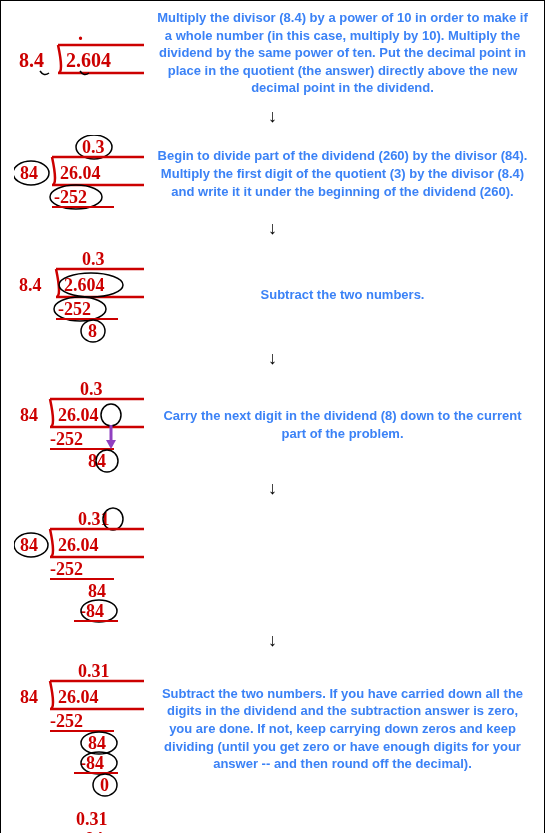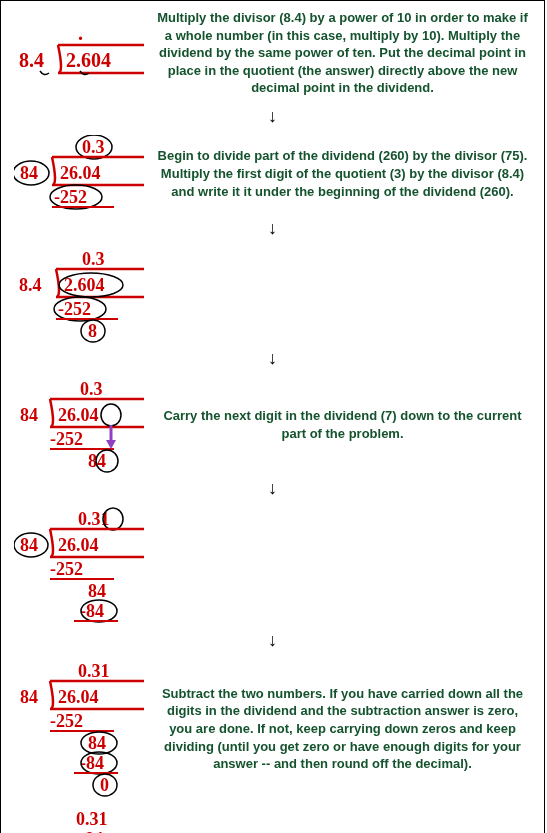--- a/index.html
+++ b/index.html
@@ -24,21 +24,21 @@
     width: 140px;
     flex-shrink: 0;
     display: flex;
     flex-direction: column;
     align-items: center;
   }
   .text-col {
     flex: 1;
     font-family: "Comic Sans MS", cursive, sans-serif;
     font-size: 13px;
-    color: #14532d;
+    color: #3b82f6;
     text-align: center;
     padding: 4px 6px;
     line-height: 1.35;
     font-weight: bold;
   }
   .math {
     font-family: "Comic Sans MS", cursive, sans-serif;
     font-size: 18px;
     font-weight: bold;
     color: #cc0000;
@@ -81,61 +81,62 @@
         <ellipse cx="80" cy="12" rx="18" ry="12" stroke="black" fill="none" stroke-width="1.5"></ellipse>
         <path d="M 38 22 Q 44 50 38 50 L 130 50 M 38 22 L 130 22" stroke="#cc0000" stroke-width="2.5" fill="none"></path>
         <text x="6" y="44" fill="#cc0000" font-family="Comic Sans MS" font-size="18" font-weight="bold">84</text>
         <ellipse cx="17" cy="38" rx="18" ry="12" stroke="black" fill="none" stroke-width="1.5"></ellipse>
         <text x="46" y="44" fill="#cc0000" font-family="Comic Sans MS" font-size="18" font-weight="bold">26.04</text>
         <text x="40" y="68" fill="#cc0000" font-family="Comic Sans MS" font-size="18" font-weight="bold">-252</text>
         <ellipse cx="62" cy="62" rx="26" ry="12" stroke="black" fill="none" stroke-width="1.5"></ellipse>
         <line x1="38" y1="72" x2="100" y2="72" stroke="#cc0000" stroke-width="2"></line>
       </svg>
     </div>
-    <div class="text-col">Begin to divide part of the dividend (260) by the divisor (75). Multiply the first digit of the quotient (3) by the divisor (8.4) and write it it under the beginning of the dividend (260).</div>
+    <div class="text-col">Begin to divide part of the dividend (260) by the divisor (84). Multiply the first digit of the quotient (3) by the divisor (8.4) and write it it under the beginning of the dividend (260).</div>
   </div>
 
   <div class="arrow-down">↓</div>
 
   <div class="row">
     <div class="math-col">
       <svg class="math" width="130" height="96">
         <text x="68" y="18" fill="#cc0000" font-family="Comic Sans MS" font-size="18" font-weight="bold">0.3</text>
         <path d="M 42 22 Q 48 50 42 50 L 130 50 M 42 22 L 130 22" stroke="#cc0000" stroke-width="2.5" fill="none"></path>
         <text x="5" y="44" fill="#cc0000" font-family="Comic Sans MS" font-size="18" font-weight="bold">8.4</text>
         <text x="50" y="44" fill="#cc0000" font-family="Comic Sans MS" font-size="18" font-weight="bold">2.604</text>
         <ellipse cx="77" cy="38" rx="32" ry="12" stroke="black" fill="none" stroke-width="1.5"></ellipse>
         <text x="44" y="68" fill="#cc0000" font-family="Comic Sans MS" font-size="18" font-weight="bold">-252</text>
         <ellipse cx="66" cy="62" rx="26" ry="12" stroke="black" fill="none" stroke-width="1.5"></ellipse>
         <line x1="42" y1="72" x2="104" y2="72" stroke="#cc0000" stroke-width="2"></line>
         <text x="74" y="90" fill="#cc0000" font-family="Comic Sans MS" font-size="18" font-weight="bold">8</text>
         <ellipse cx="79" cy="84" rx="12" ry="11" stroke="black" fill="none" stroke-width="1.5"></ellipse>
       </svg>
     </div>
+    <div class="text-col">Subtract the two numbers.</div>
   </div>
 
   <div class="arrow-down">↓</div>
 
   <div class="row">
     <div class="math-col">
       <svg class="math" width="130" height="96">
         <text x="66" y="18" fill="#cc0000" font-family="Comic Sans MS" font-size="18" font-weight="bold">0.3</text>
         <path d="M 36 22 Q 42 50 36 50 L 130 50 M 36 22 L 130 22" stroke="#cc0000" stroke-width="2.5" fill="none"></path>
         <text x="6" y="44" fill="#cc0000" font-family="Comic Sans MS" font-size="18" font-weight="bold">84</text>
         <text x="44" y="44" fill="#cc0000" font-family="Comic Sans MS" font-size="18" font-weight="bold">26.04</text>
         <ellipse cx="97" cy="38" rx="10" ry="11" stroke="black" fill="none" stroke-width="1.5"></ellipse>
         <text x="36" y="68" fill="#cc0000" font-family="Comic Sans MS" font-size="18" font-weight="bold">-252</text>
         <line x1="36" y1="72" x2="100" y2="72" stroke="#cc0000" stroke-width="2"></line>
         <text x="74" y="90" fill="#cc0000" font-family="Comic Sans MS" font-size="18" font-weight="bold">84</text>
         <ellipse cx="93" cy="84" rx="11" ry="11" stroke="black" fill="none" stroke-width="1.5"></ellipse>
         <path d="M 97 48 L 97 66" stroke="#9040c0" stroke-width="3"></path>
         <polygon points="97,72 92,63 102,63" fill="#9040c0"></polygon>
       </svg>
     </div>
-    <div class="text-col">Carry the next digit in the dividend (7) down to the current part of the problem.</div>
+    <div class="text-col">Carry the next digit in the dividend (8) down to the current part of the problem.</div>
   </div>
 
   <div class="arrow-down">↓</div>
 
   <div class="row">
     <div class="math-col">
       <svg class="math" width="130" height="118">
         <text x="64" y="18" fill="#cc0000" font-family="Comic Sans MS" font-size="18" font-weight="bold">0.31</text>
         <ellipse cx="99" cy="12" rx="10" ry="11" stroke="black" fill="none" stroke-width="1.5"></ellipse>
         <path d="M 36 22 Q 42 50 36 50 L 130 50 M 36 22 L 130 22" stroke="#cc0000" stroke-width="2.5" fill="none"></path>

